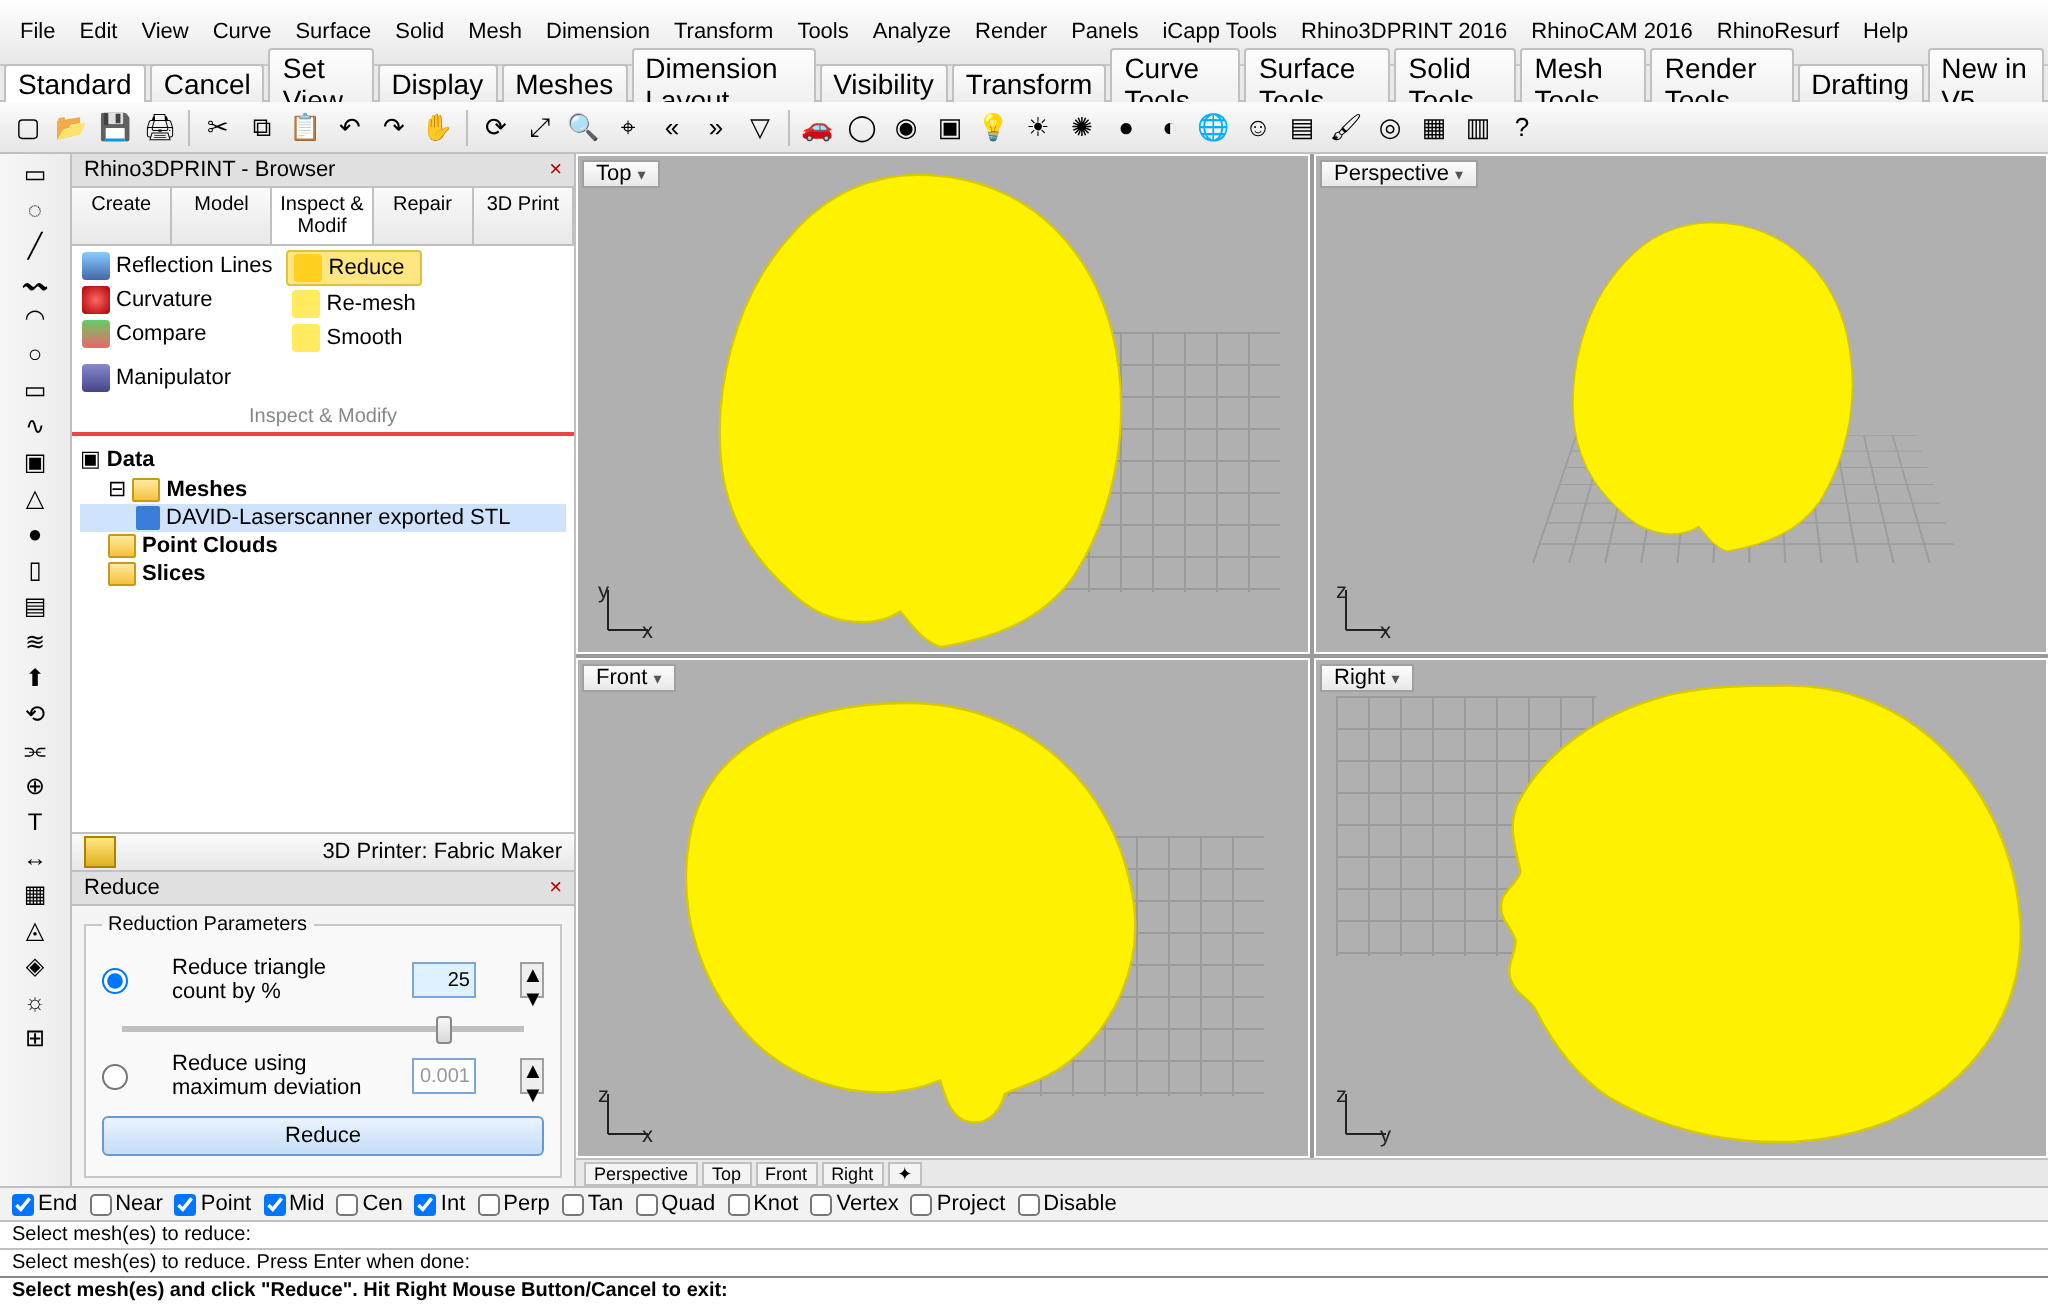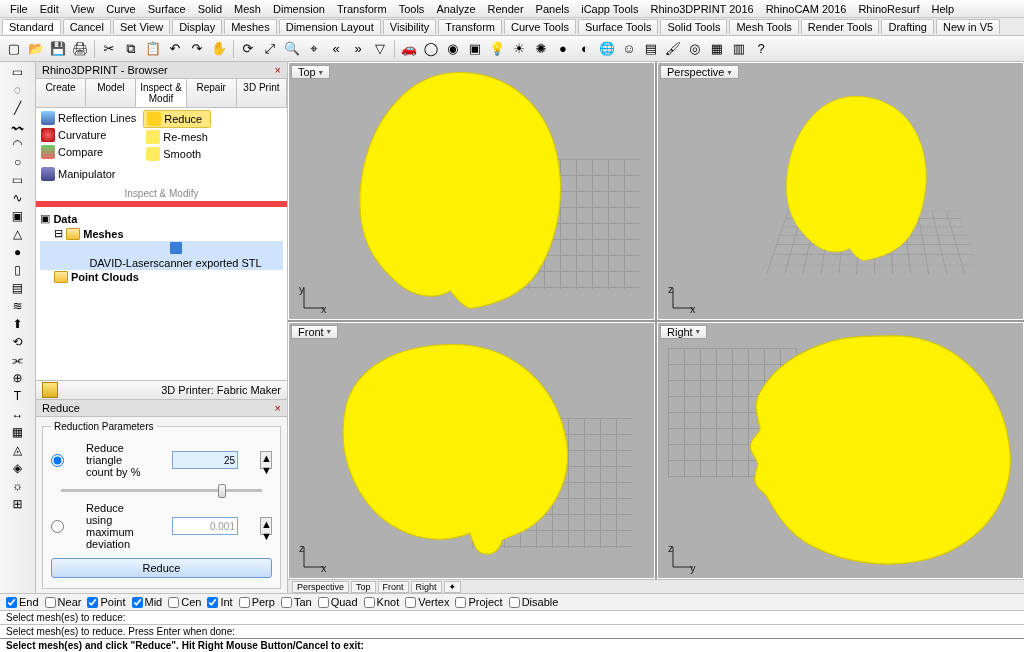--- a/index.html
+++ b/index.html
@@ -1,69 +1,69 @@
 <!DOCTYPE html>
 <html><head>
 <meta charset="utf-8">
 <style>
 * { box-sizing: border-box; margin: 0; padding: 0; font-family: "Segoe UI", Tahoma, sans-serif; font-size: 11px; }
 body { width: 1024px; height: 652px; background: #efefef; overflow: hidden; display: flex; flex-direction: column; }
 
 
-.menubar { background: linear-gradient(#fefefe,#e8e8e8); height: 18px; display: flex; align-items: center; padding: 1px 4px; border-bottom: 1px solid #c8c8c8; }
+.menubar { background: linear-gradient(#fefefe,#e8e8e8); height: 18px; display: flex; align-items: center; padding: 16px 4px; border-bottom: 1px solid #c8c8c8; }
 .menubar span { padding: 0 6px; cursor: default; }
 
 
 .tabstrip { background: #eaeaea; height: 18px; display: flex; align-items: center; border-bottom: 1px solid #c0c0c0; padding: 0 2px; gap: 2px; }
-.tab { background: linear-gradient(#fdfdfd,#ececec); border: 1px solid #c0c0c0; border-bottom: none; padding: 1px 6px; font-size: 11px; border-radius: 2px 2px 0 0; }
+.tab { background: linear-gradient(#fdfdfd,#ececec); border: 1px solid #c0c0c0; border-bottom: none; padding: 1px 6px; font-size: 14px; border-radius: 2px 2px 0 0; }
 .tab.active { background: #fff; }
 
 
 .maintoolbar { background: linear-gradient(#fbfbfb,#e6e6e6); height: 26px; display: flex; align-items: center; padding: 0 4px; gap: 2px; border-bottom: 1px solid #c0c0c0; }
 .tbtn { width: 20px; height: 20px; display: inline-flex; align-items: center; justify-content: center; border: 1px solid transparent; border-radius: 2px; font-size: 13px; }
 .sep { width: 1px; height: 18px; background: #c0c0c0; margin: 0 2px; }
 
 
 .content { flex: 1; display: flex; min-height: 0; }
 .leftcol { width: 36px; background: linear-gradient(to right,#f6f6f6,#ececec); border-right: 1px solid #c0c0c0; display: flex; flex-direction: column; align-items: center; padding-top: 2px; gap: 2px; }
 .lbtn { width: 16px; height: 16px; font-size: 12px; display: flex; align-items: center; justify-content: center; }
 
 .browser { width: 252px; display: flex; flex-direction: column; border-right: 1px solid #c0c0c0; background: #f4f4f4; }
 .browser-title { background: #e0e0e0; padding: 2px 6px; display: flex; justify-content: space-between; align-items: center; border-bottom: 1px solid #c0c0c0; font-size: 10px; }
 .browser-tabs { display: flex; background: #eee; border-bottom: 1px solid #c0c0c0; }
 .btab { flex: 1; text-align: center; padding: 3px 2px; border-right: 1px solid #c0c0c0; background: linear-gradient(#fafafa,#e8e8e8); font-size: 10px; }
 .btab.active { background: #fff; }
-.ribbon { background: #fff; border-bottom: 6px solid #ef4444; padding: 2px; display: flex; gap: 4px; flex-wrap: wrap; }
+.ribbon { background: #fff; border-bottom: 2px solid #ef4444; padding: 2px; display: flex; gap: 4px; flex-wrap: wrap; }
 .ribbon-group { display: flex; flex-direction: column; gap: 1px; }
 .rbtn { display: flex; align-items: center; gap: 3px; padding: 1px 3px; font-size: 10px; }
 .rbtn.hl { background: #ffe680; border: 1px solid #e0c040; border-radius: 2px; }
 .ribbon-foot { flex-basis: 100%; text-align: center; color: #888; font-size: 10px; padding-top: 2px; }
 .ico { width: 14px; height: 14px; display: inline-block; border-radius: 2px; }
 
 .tree { background: #fff; flex: 1; padding: 4px; overflow: auto; font-size: 10px; }
 .tree-row { display: flex; align-items: center; gap: 3px; padding: 1px 0; }
 .tree-row.sel { background: #cfe4fc; }
 .tree-indent1 { padding-left: 14px; }
-.tree-indent2 { padding-left: 28px; flex-direction: column; }
+.tree-indent2 { padding-left: 28px; }
 .folder { width: 14px; height: 12px; background: linear-gradient(#ffe9a0,#f5c23a); border: 1px solid #c89a1a; border-radius: 1px; }
 .mesh-ico { width: 12px; height: 12px; background: #3a7dd8; border-radius: 1px; }
 
 .toolshelf { background: linear-gradient(#fafafa,#e8e8e8); height: 20px; display: flex; align-items: center; justify-content: space-between; padding: 0 6px; border-top: 1px solid #c0c0c0; border-bottom: 1px solid #c0c0c0; font-size: 10px; }
 .toolshelf .cube { width: 16px; height: 16px; background: linear-gradient(#ffe680,#e0b020); border: 1px solid #b08000; }
 
 
 .panel-title { background: #e0e0e0; padding: 2px 6px; border-bottom: 1px solid #c0c0c0; display: flex; justify-content: space-between; }
 .reduce-panel { background: #f4f4f4; padding: 4px 6px; display: flex; flex-direction: column; gap: 6px; }
 .reduce-top { display: flex; align-items: center; gap: 4px; }
 .mini-cube { width: 18px; height: 18px; background: linear-gradient(#ffe680,#e0b020); border: 1px solid #a07800; border-radius: 2px; }
 .radius-input { width: 120px; height: 16px; border: 1px solid #a0a0a0; padding: 0 3px; font-size: 10px; }
 .group { border: 1px solid #c8c8c8; background: #f9f9f9; padding: 6px 8px 10px; }
 .group legend { font-size: 10px; padding: 0 3px; margin-top: 38px; }
 .param-row { display: flex; align-items: center; gap: 22px; margin: 4px 0; font-size: 10px; }
-.numbox { width: 66px; height: 18px; border: 1px solid #7da6d9; background: #fff; text-align: right; padding: 0 2px; font-size: 10px; }
+.numbox { width: 32px; height: 18px; border: 1px solid #7da6d9; background: #fff; text-align: right; padding: 0 2px; font-size: 10px; }
 .spin { width: 12px; height: 18px; border: 1px solid #a0a0a0; background: #eee; font-size: 8px; display: flex; flex-direction: column; }
 .slider { display: flex; align-items: center; height: 16px; padding: 0 10px; }
 .slider-track { flex: 1; height: 3px; background: #c0c0c0; position: relative; }
 .slider-thumb { position: absolute; right: 18%; top: -5px; width: 8px; height: 14px; background: linear-gradient(#f8f8f8,#d8d8d8); border: 1px solid #888; border-radius: 2px; }
 .reduce-btn { margin-top: 4px; width: 100%; height: 20px; background: linear-gradient(#eaf4ff,#c4dcf6); border: 1px solid #6a98d0; border-radius: 3px; font-size: 11px; }
 
 
 .viewarea { flex: 1; display: flex; flex-direction: column; background: #6f6f6f; }
 .vgrid { flex: 1; display: grid; grid-template-columns: 1fr 1fr; grid-template-rows: 1fr 1fr; gap: 2px; background: #9a9a9a; }
 .viewport { background: #b0b0b0; position: relative; overflow: hidden; border: 1px solid #fff; }
@@ -266,20 +266,24 @@
           <b>Meshes</b>
         </div>
       <div class="tree-row tree-indent2 sel">
           <span class="mesh-ico"></span>
           <span>DAVID-Laserscanner exported STL</span>
         </div>
       <div class="tree-row tree-indent1">
           <span class="folder"></span>
           <b>Point Clouds</b>
         </div>
+      <div class="tree-row tree-indent1">
+          <span class="folder"></span>
+          <b>Slices</b>
+        </div>
     </div>
 
     <div class="toolshelf">
       <span class="cube"></span>
       <span>3D Printer: Fabric Maker</span>
     </div>
 
     <div class="panel-title">
       <span>Reduce</span>
       <span style="color:#b00">×</span>

